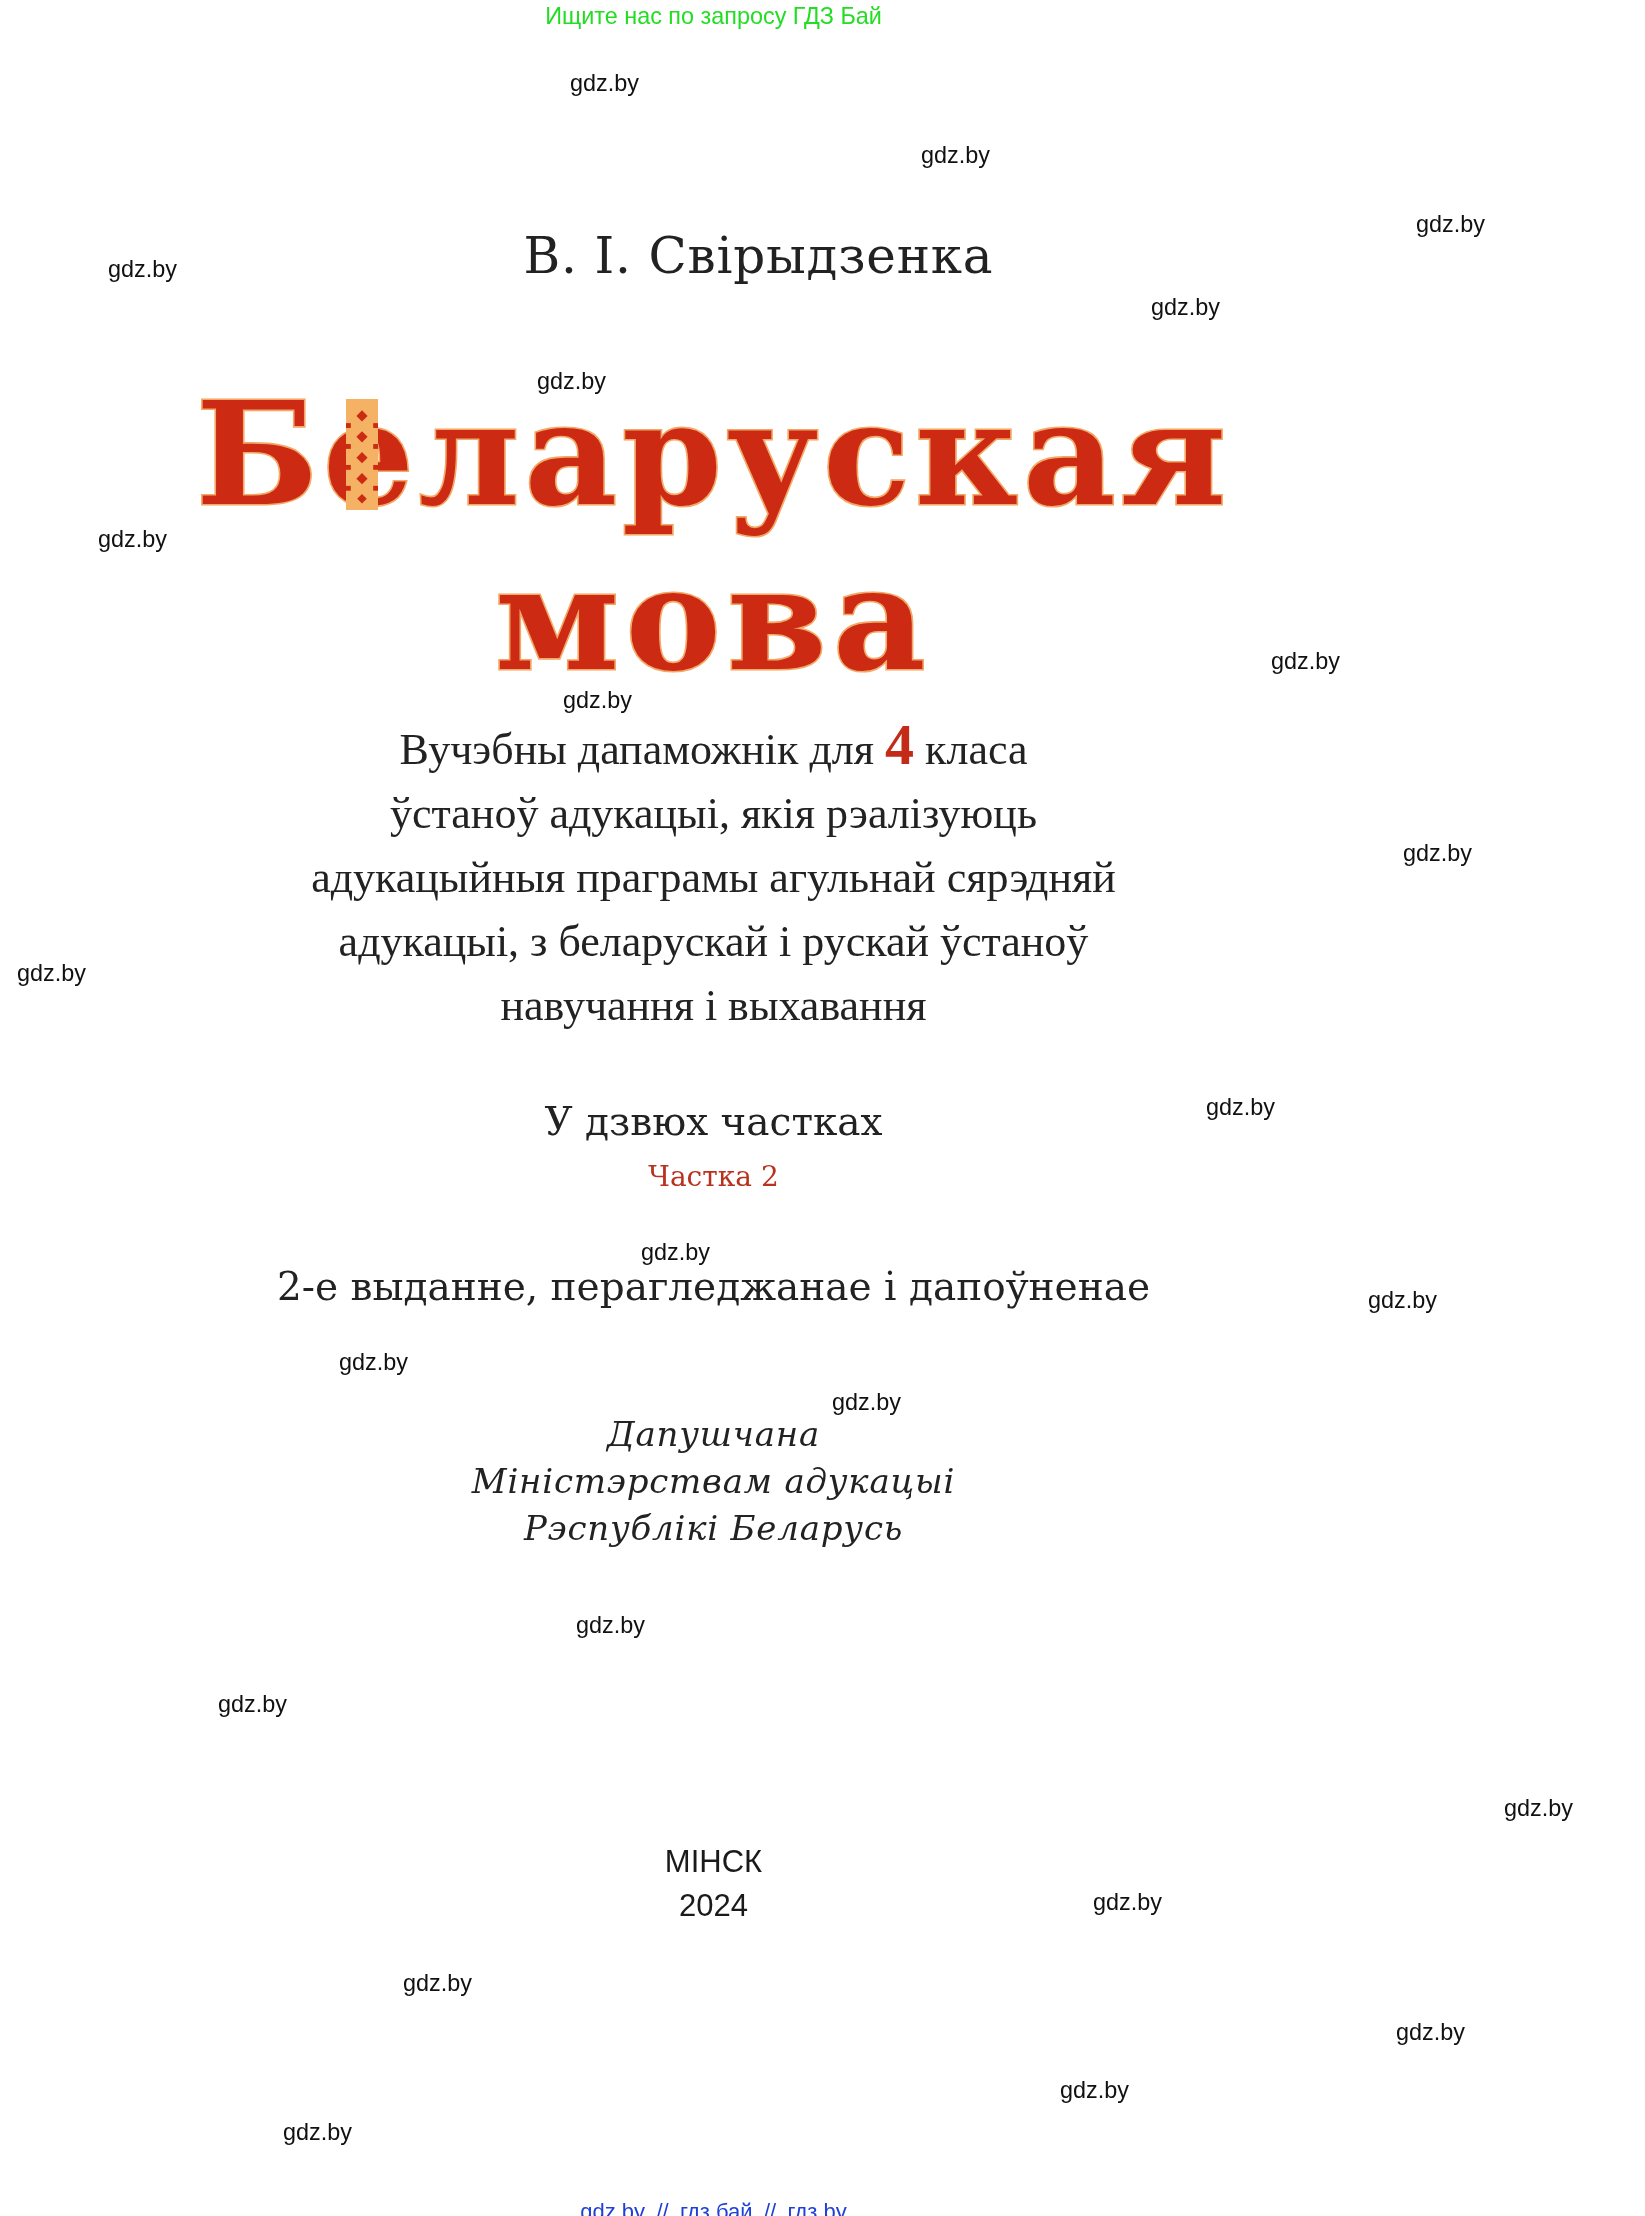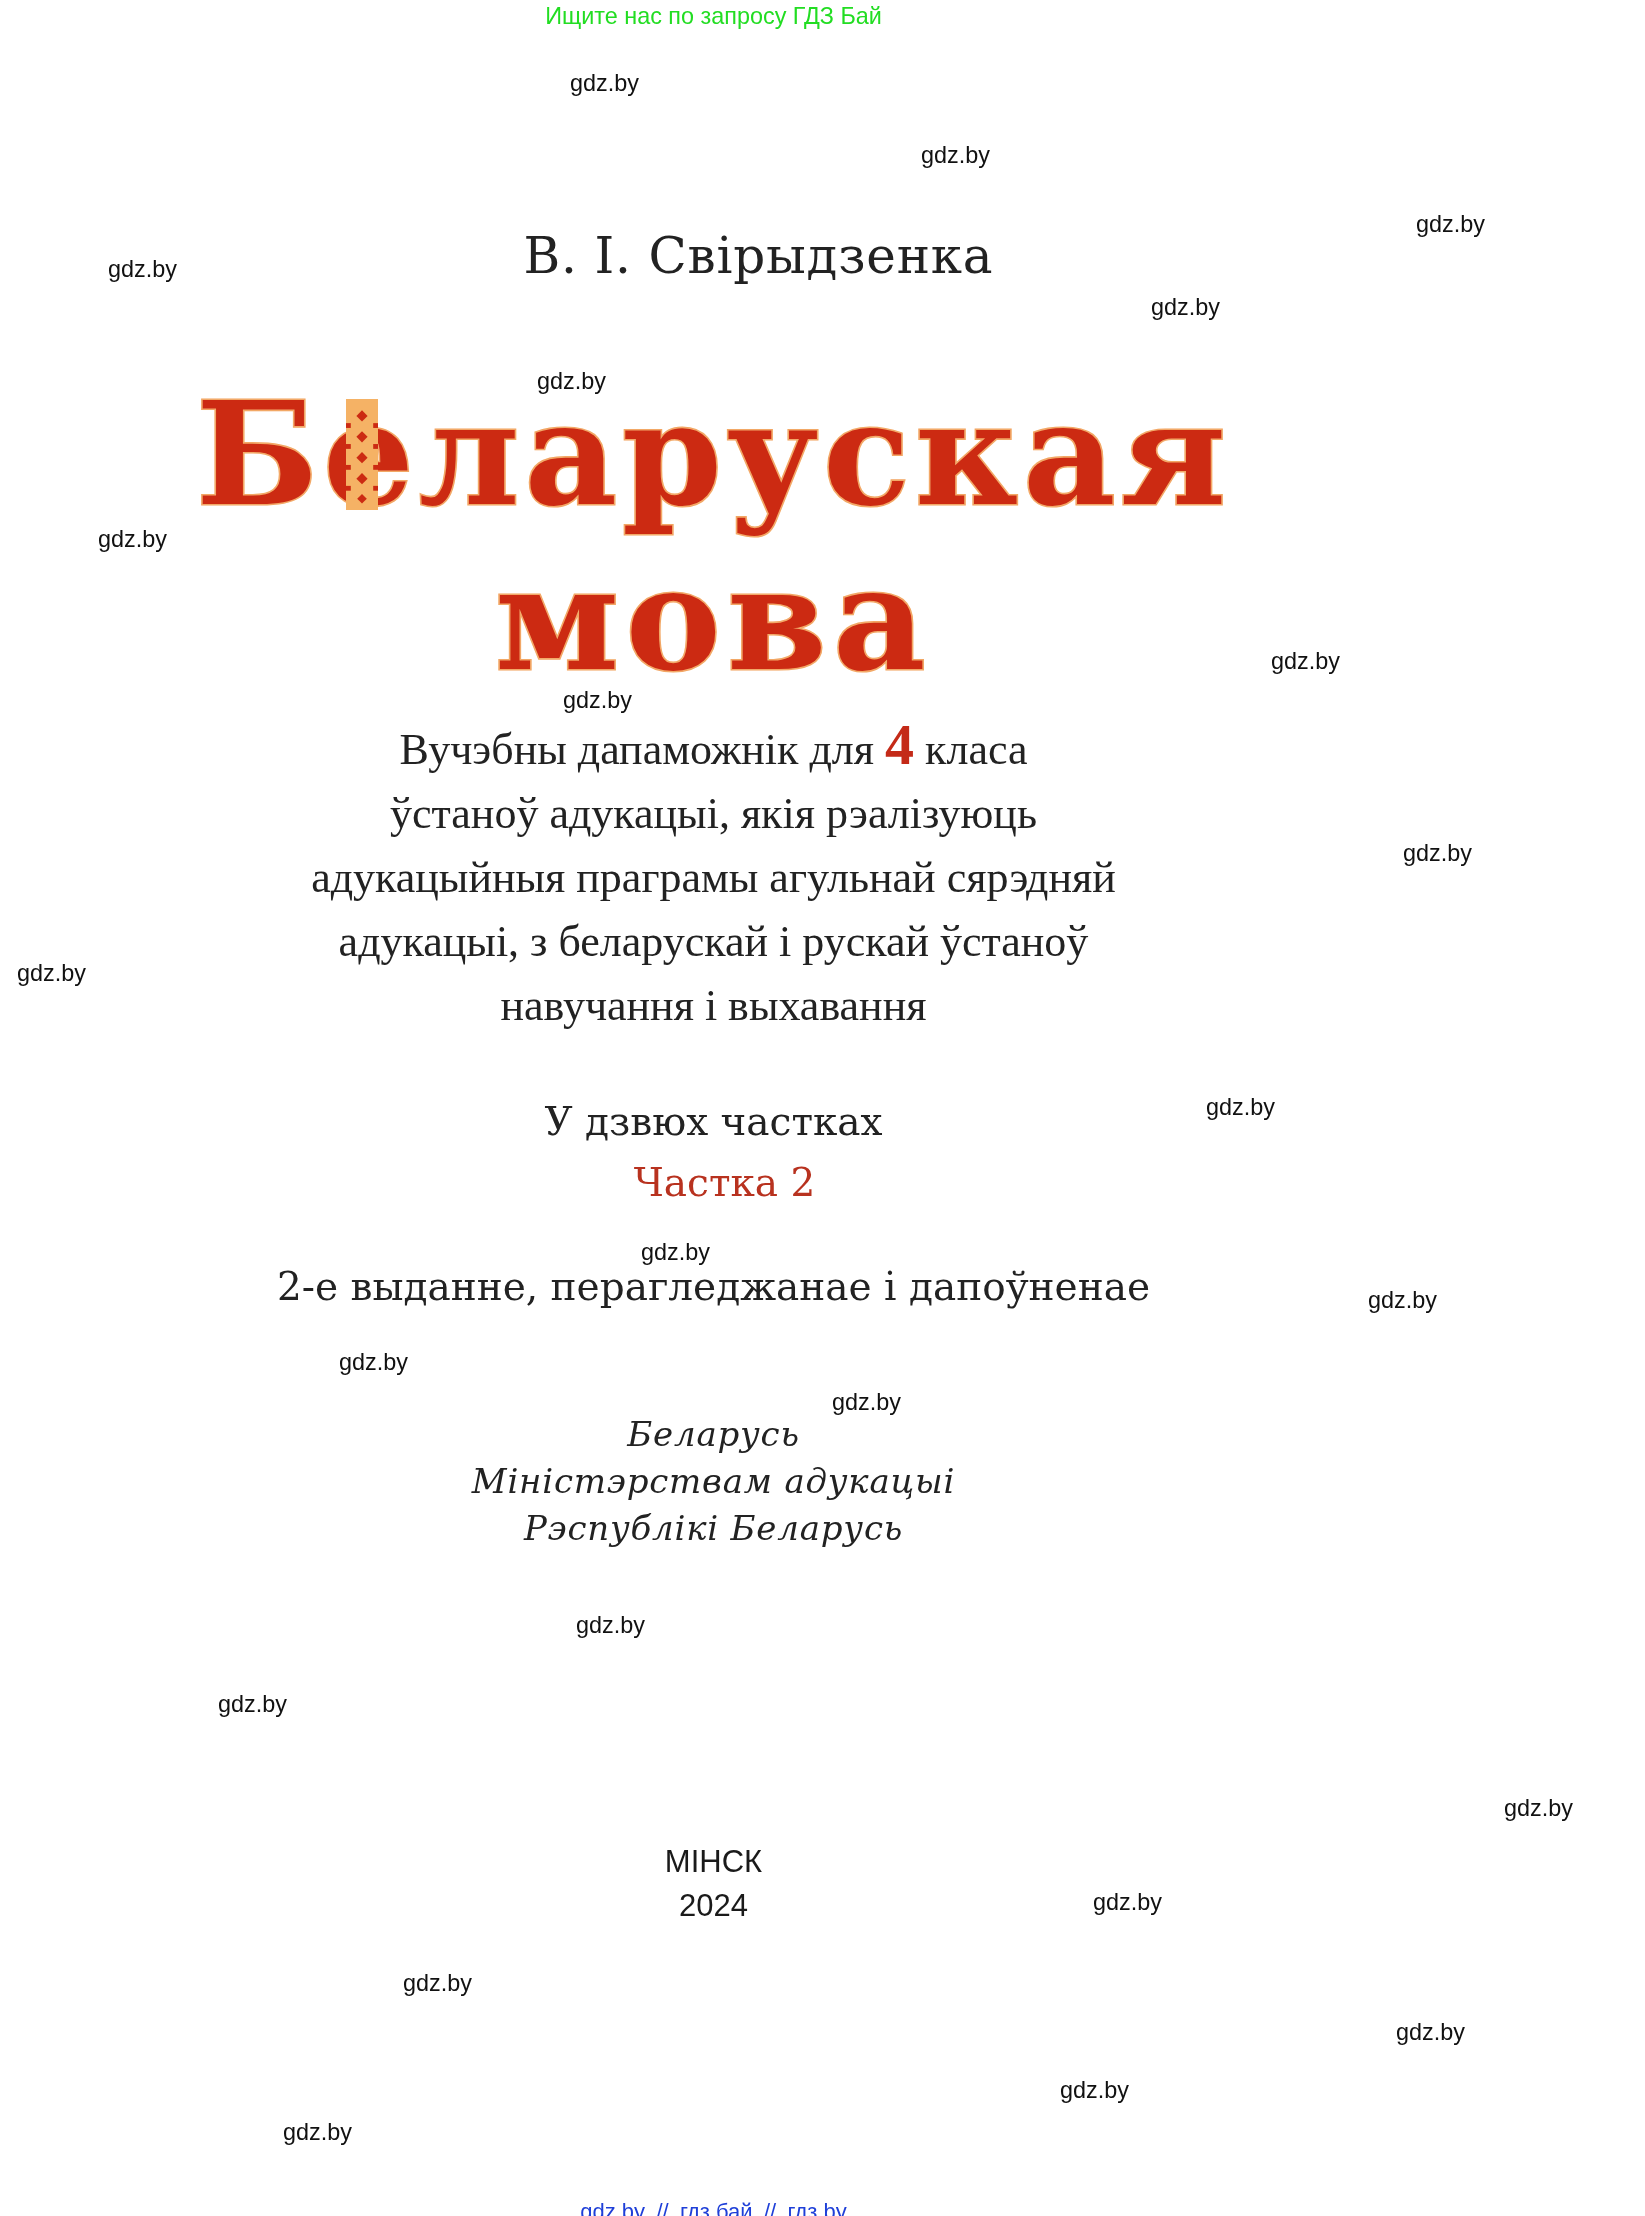--- a/index.html
+++ b/index.html
@@ -30,21 +30,21 @@
   .title-2 { top: 548px; font-size: 143px; letter-spacing: 6.4px; }
   .ornament {
     position: absolute; left: 346px; top: 399px; width: 32px; height: 111px;
   }
   .subtitle {
     top: 713px; font-family: Liberation Serif, serif; font-size: 44px;
     line-height: 64px; color: #222;
   }
   .subtitle .grade { color: #c42a18; font-weight: bold; font-size: 58px; }
   .parts { top: 1099px; font-size: 39px; color: #222; }
-  .part-no { top: 1160px; font-size: 39px; color: #b8321f; padding-left: 11px; }
+  .part-no { top: 1160px; font-size: 28px; color: #b8321f; }
   .edition { top: 1264px; font-size: 39px; color: #222; }
   .approval {
     top: 1411px; font-family: "DejaVu Serif", serif; font-style: italic;
     font-size: 34px; line-height: 47px; color: #222; letter-spacing: 0.8px;
   }
   .publisher {
     top: 1840px; font-family: "Liberation Sans", sans-serif; font-size: 31px;
     line-height: 44px; color: #1a1a1a;
   }
   .wm {
@@ -98,21 +98,21 @@
   <div>адукацыйныя праграмы агульнай сярэдняй</div>
   <div>адукацыі, з беларускай і рускай ўстаноў</div>
   <div>навучання і выхавання</div>
 </div>
 
 <div class="abs center parts">У дзвюх частках</div>
 <div class="abs center part-no">Частка 2</div>
 <div class="abs center edition">2-е выданне, перагледжанае і дапоўненае</div>
 
 <div class="abs center approval">
-  <div>Беларусь</div>
+  <div>Дапушчана</div>
   <div>Міністэрствам адукацыі</div>
   <div>Рэспублікі Беларусь</div>
 </div>
 
 <div class="abs center publisher">
   <div>МІНСК</div>
   <div>2024</div>
 </div>
 
 <div id="watermarks">

